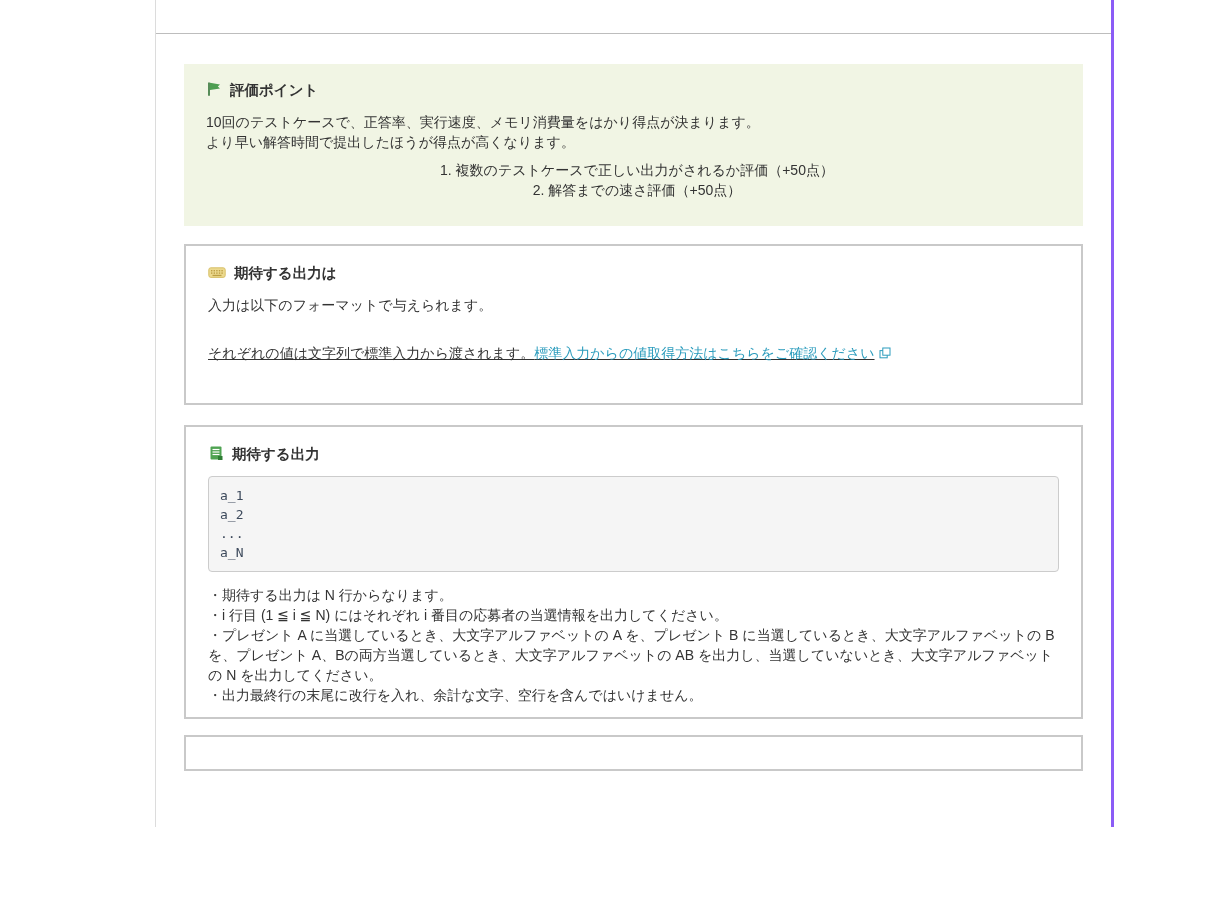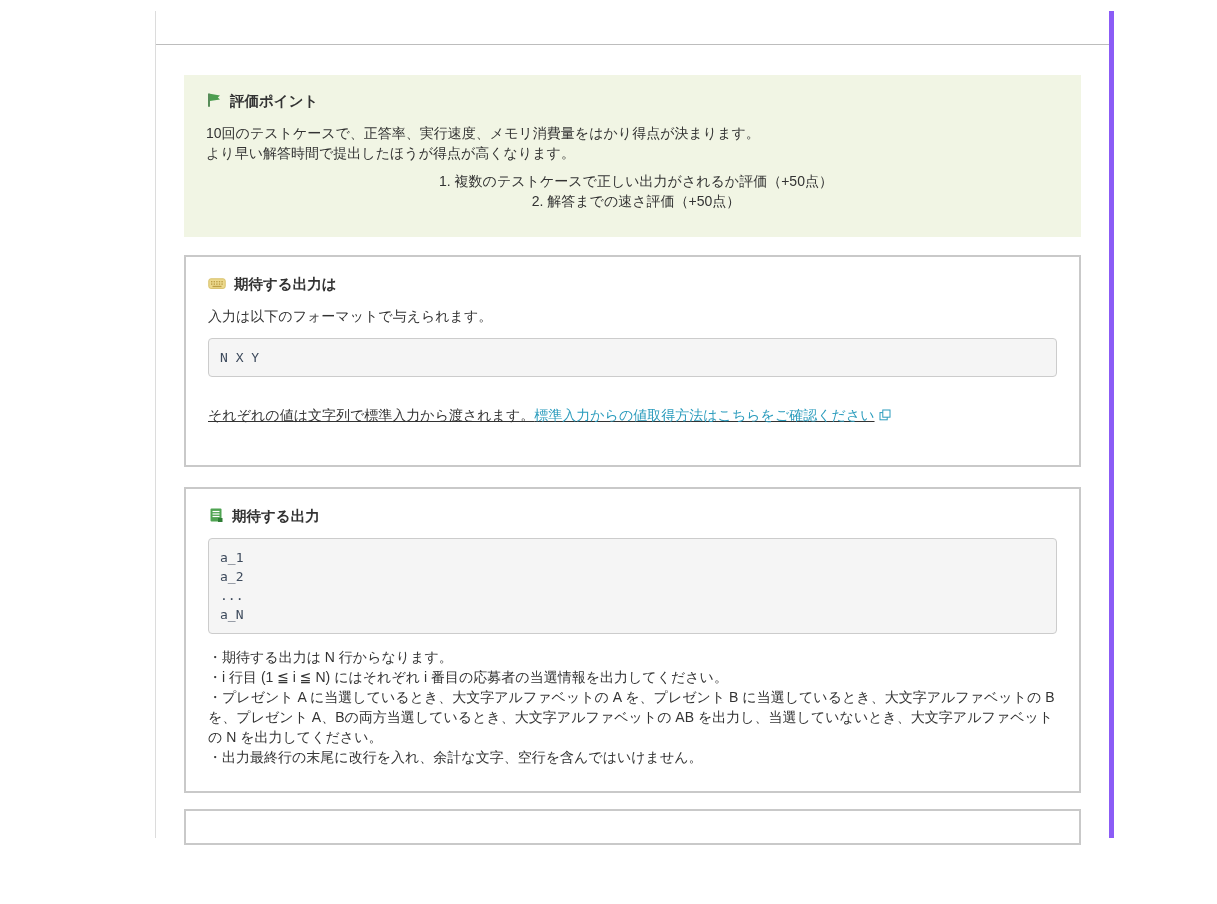--- a/index.html
+++ b/index.html
@@ -13,43 +13,42 @@
     color: #333333;
   }
   .frame {
     position: absolute;
     left: 155px;
     top: 0;
     width: 959px;
     height: 827px;
     box-sizing: border-box;
     border-left: 1px solid #dcdcdc;
-    border-right: 5px solid #8b5cf6;
+    border-right: 3px solid #8b5cf6;
     background: #ffffff;
-    margin-top: 11px;
   }
   .frame-top {
     height: 33px;
     border-bottom: 1px solid #bdbdbd;
   }
   .content {
     padding: 30px 28px 0 28px;
   }
   .note-box {
     background: #f1f5e4;
     padding: 17px 22px 26px 22px;
     margin-bottom: 18px;
   }
   .sec-box {
     border: 2px solid #c9c9c9;
     background: #ffffff;
     padding: 18px 22px 26px 22px;
     margin-bottom: 20px;
   }
-  .sec-box.output { padding-bottom: 24px; margin-bottom: 16px; }
+  .sec-box.output { padding-bottom: 12px; margin-bottom: 16px; }
   .sec-box.conditions { margin-bottom: 0; padding: 16px 22px; }
   .sec-head {
     display: flex;
     align-items: center;
     gap: 8px;
     font-size: 14.5px;
     font-weight: bold;
     color: #333;
     margin: 0 0 12px 0;
   }
@@ -136,21 +135,20 @@
                 <rect x="8.2" y="8.4" width="1.4" height="1.4"></rect>
                 <rect x="10.8" y="8.4" width="1.4" height="1.4"></rect>
                 <rect x="13.4" y="8.4" width="1.4" height="1.4"></rect>
               <rect x="4.5" y="10.8" width="9" height="1.3"></rect>
             </g>
           </svg>
         </span>
         <span>期待する出力は</span>
       </h3>
       <p class="body-line">入力は以下のフォーマットで与えられます。</p>
-      <pre class="code-block">N X Y</pre>
       <p class="stdin-line">
         <span>それぞれの値は文字列で標準入力から渡されます。</span><a class="ext-link" href="#"><span>標準入力からの値取得方法はこちらをご確認ください</span><span><svg width="12" height="12" viewBox="0 0 12 12">
                 <rect x="1" y="3.6" width="7.2" height="7.2" fill="#ffffff" stroke="#2b9cbd"></rect>
                 <rect x="3.8" y="1" width="7.2" height="7.2" fill="#ffffff" stroke="#2b9cbd"></rect>
               </svg></span></a>
       </p>
     </section>
 
     <section class="sec-box output">
       <h3 class="sec-head">

